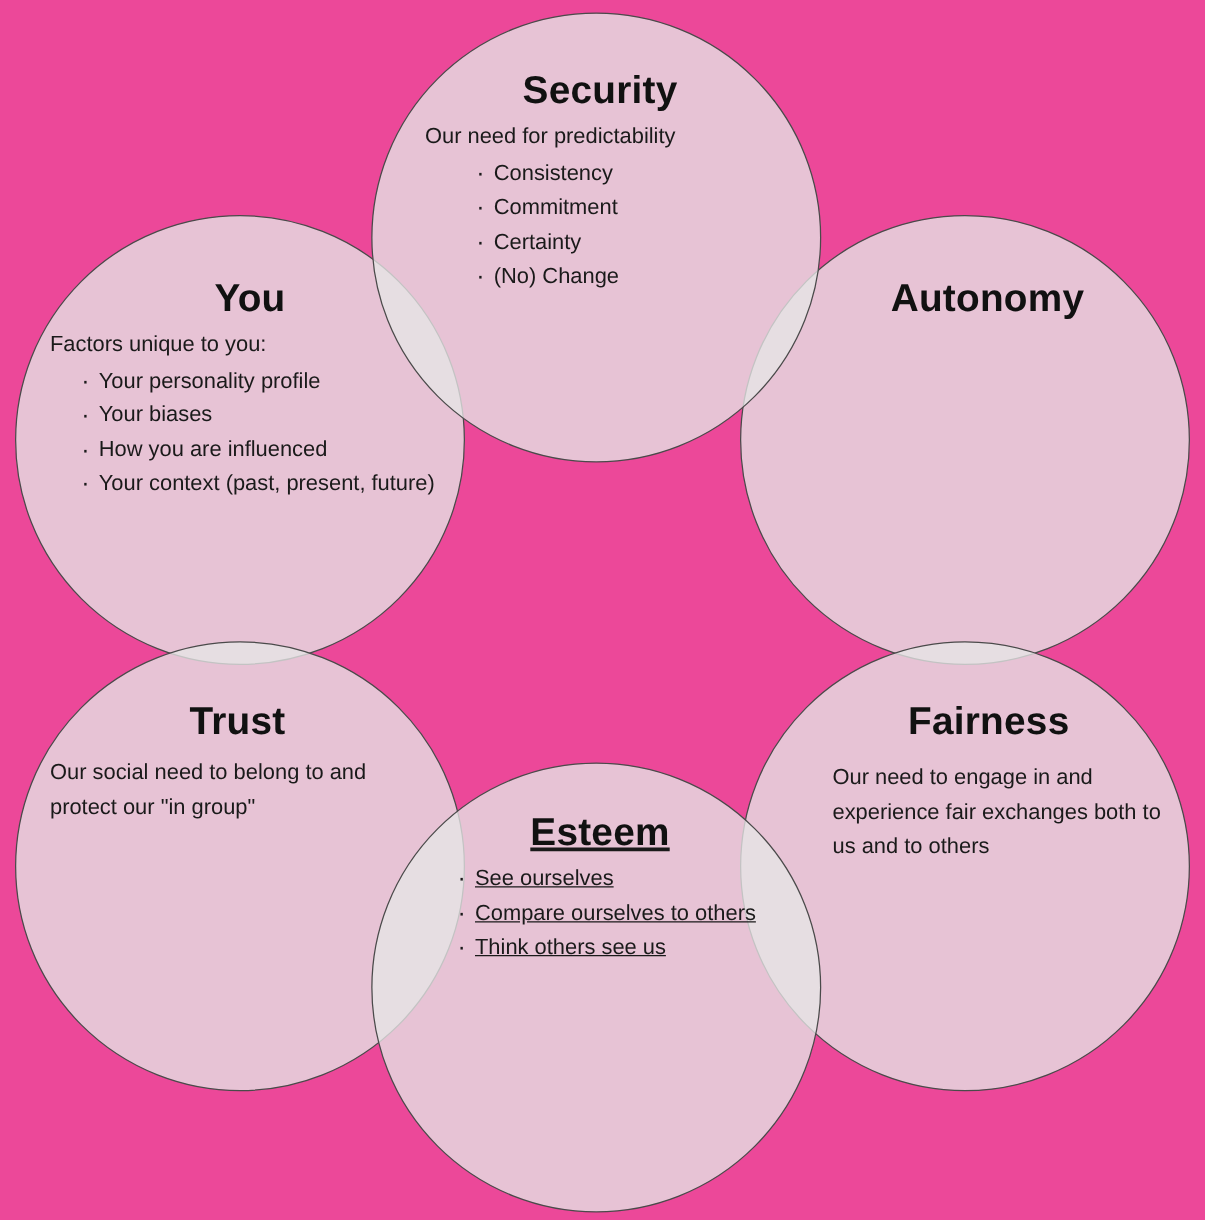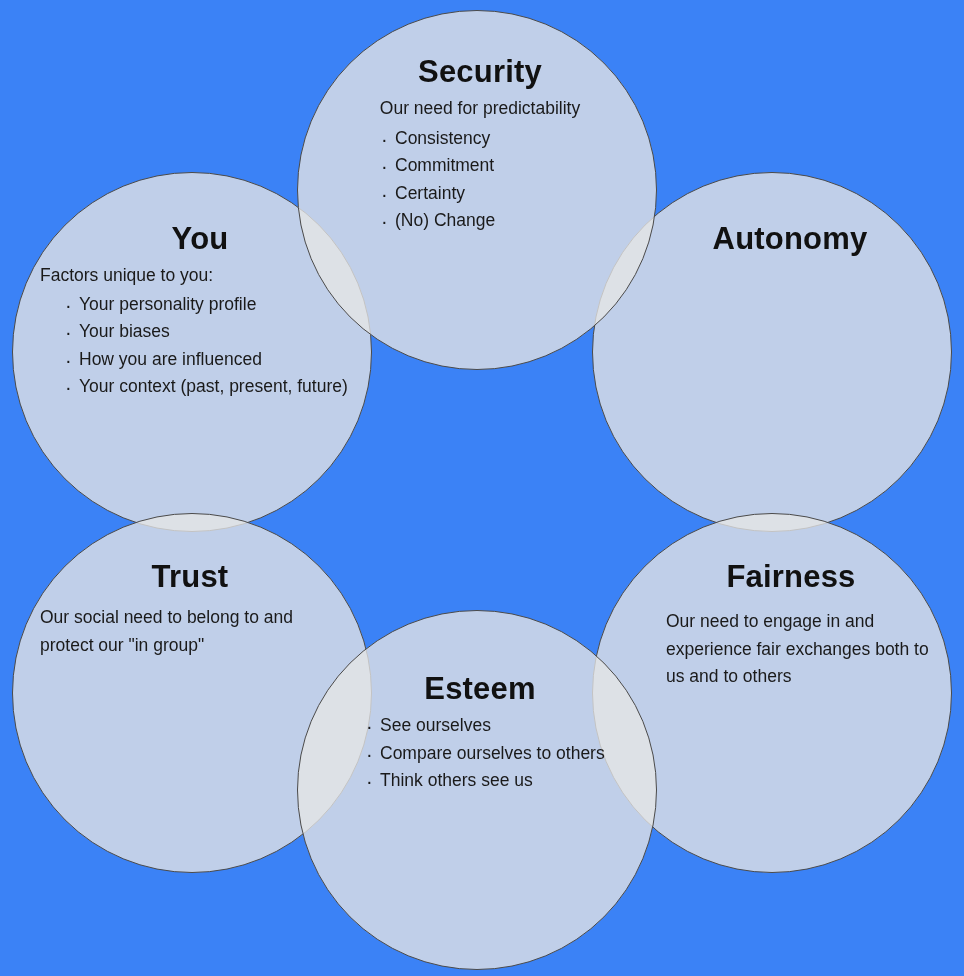--- a/index.html
+++ b/index.html
@@ -9,21 +9,21 @@
   }
   body {
     font-family: "Liberation Sans", sans-serif;
     color: #1a1a1a;
   }
   #canvas {
     position: relative;
     width: 964px;
     height: 976px;
     overflow: hidden;
-    background: #3b82f6;
+    background: #ec4899;
   }
   .circle {
     position: absolute;
     border-radius: 50%;
     background: rgba(230, 230, 230, 0.78);
     border: 1.4px solid #4a4a4a;
     box-sizing: border-box;
   }
   .node {
     position: absolute;
@@ -72,23 +72,23 @@
   #c-trust     { left: 12px;   top: 513px;  width: 360px; height: 360px; }
   #c-fairness  { left: 592px;  top: 513px;  width: 360px; height: 360px; }
   #c-esteem    { left: 297px;  top: 610px;  width: 360px; height: 360px; }
 
   
   #n-security  { left: 340px; top: 55px;  width: 280px; }
   #n-you       { left: 40px;  top: 222px; width: 320px; }
   #n-autonomy  { left: 640px; top: 222px; width: 300px; }
   #n-trust     { left: 40px;  top: 560px; width: 300px; }
   #n-fairness  { left: 648px; top: 560px; width: 286px; }
-  #n-esteem    { left: 345px; top: 672px; width: 270px; }
+  #n-esteem    { left: 345px; top: 649px; width: 270px; text-decoration: underline; }
 
-  #n-security .node-desc { text-align: center; }
+  #n-security .node-desc { text-align: left; }
   #n-security .bullets { margin-top: 2px; padding-left: 38px; }
   #n-you .bullets { margin-top: 1px; padding-left: 22px; }
   #n-esteem .bullets { margin-top: 1px; padding-left: 18px; }
   #n-autonomy .node-desc { margin-top: 14px; }
   #n-fairness .node-desc { margin-top: 14px; margin-left: 18px; }
   #n-trust .node-desc { margin-top: 10px; }
   #n-esteem .node-title { text-align: center; }
   #n-esteem .node-desc { margin-top: 2px; }
 </style>
 </head>

